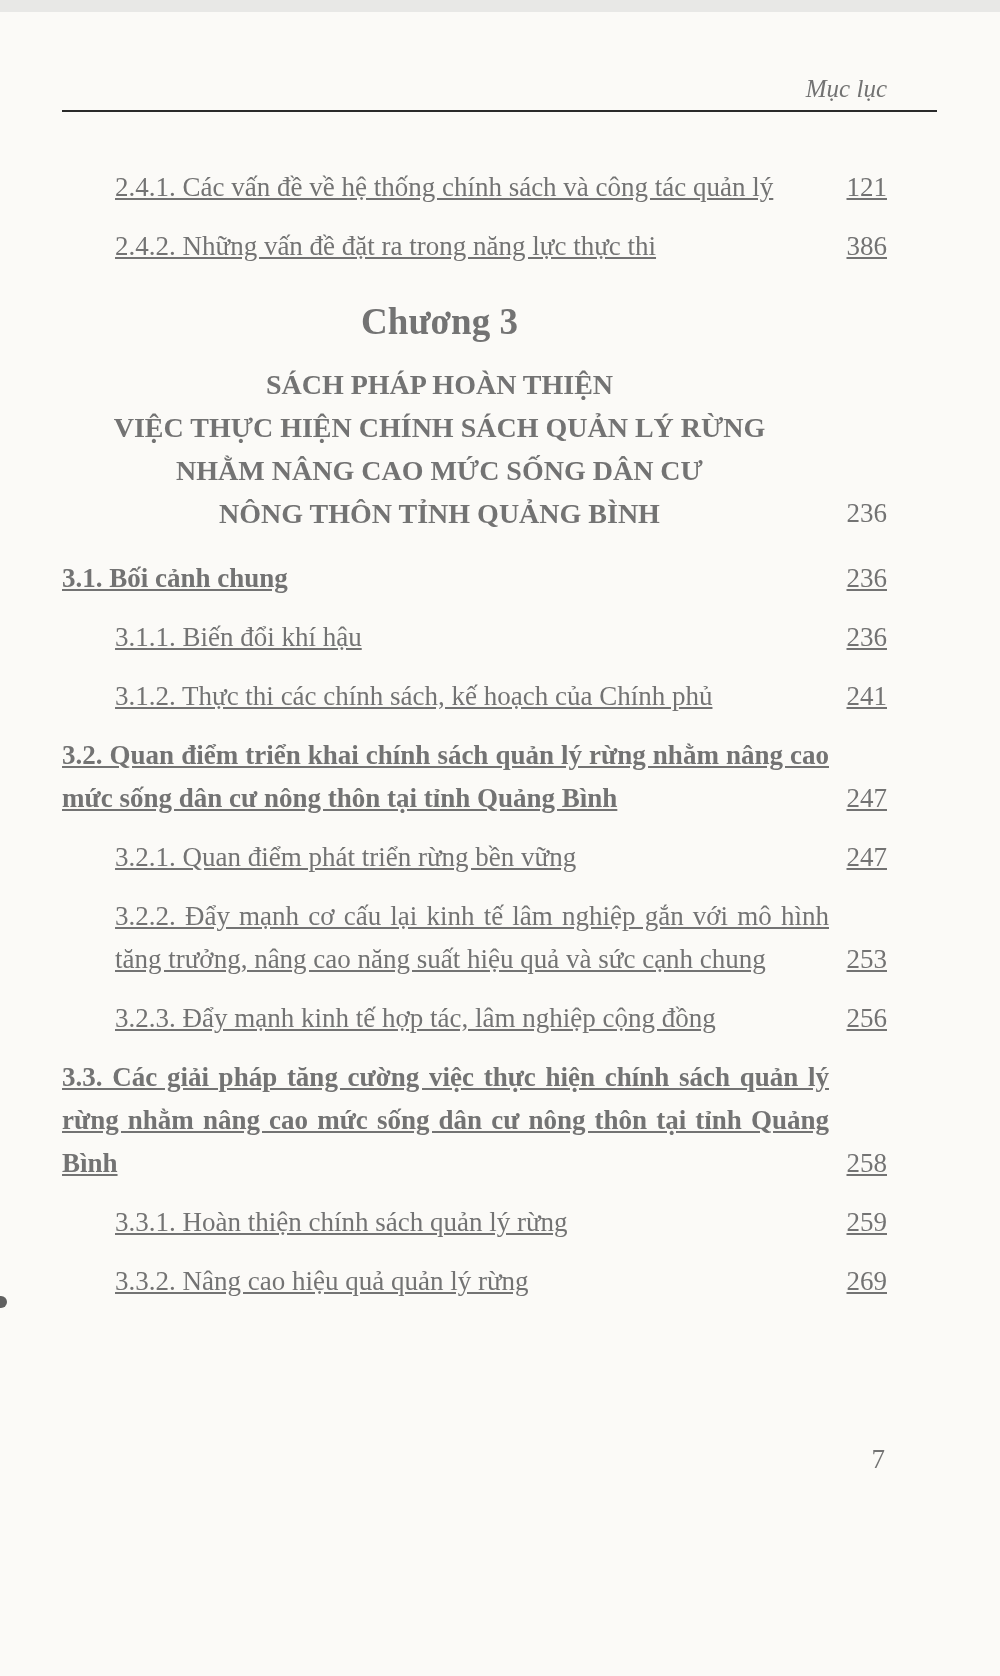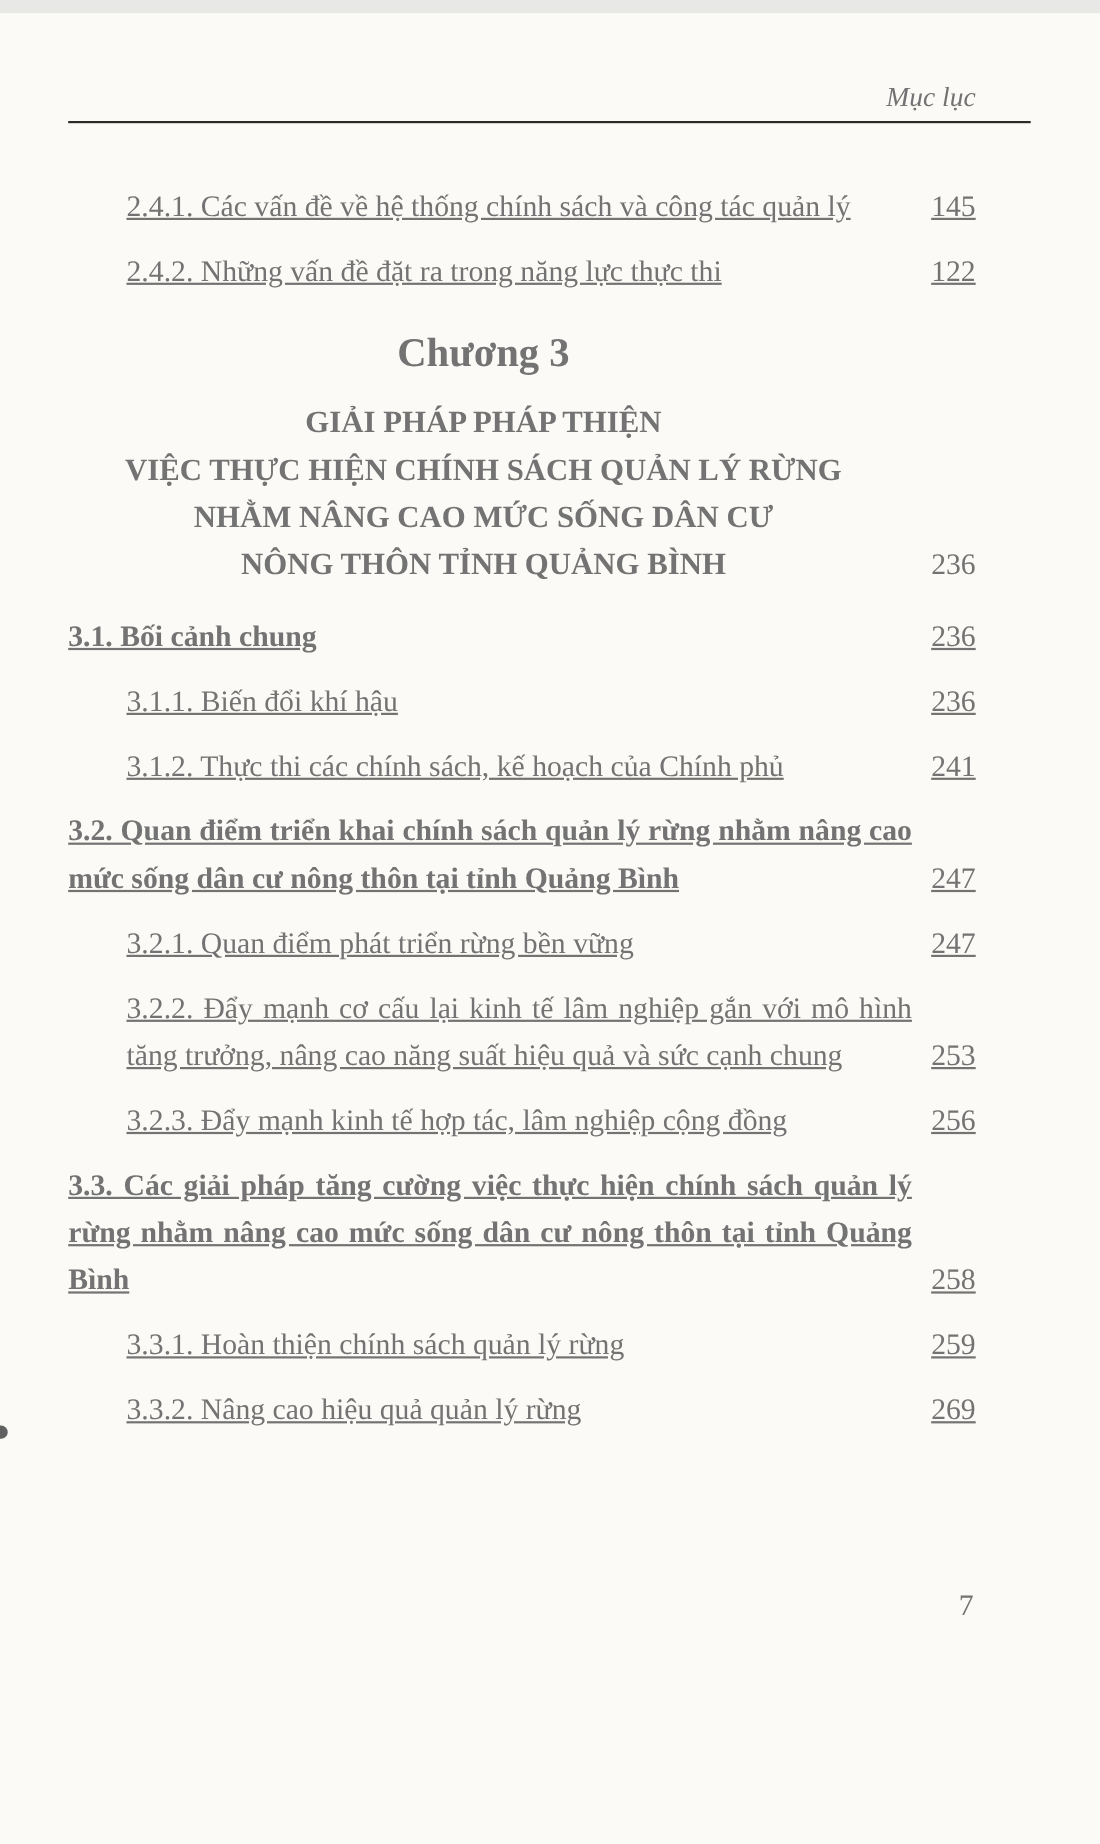--- a/index.html
+++ b/index.html
@@ -107,32 +107,32 @@
 
     <div class="header-row">
       <span>Mục lục</span>
     </div>
     <hr class="rule">
 
     <div class="toc">
 
       <div class="entry sub">
         <div class="text">2.4.1. Các vấn đề về hệ thống chính sách và công tác quản lý</div>
-        <div class="pagenum">145</div>
+        <div class="pagenum">121</div>
       </div>
 
       <div class="entry sub">
         <div class="text">2.4.2. Những vấn đề đặt ra trong năng lực thực thi</div>
-        <div class="pagenum">122</div>
+        <div class="pagenum">386</div>
       </div>
 
       <div class="chapter-label">Chương 3</div>
 
       <div class="chapter-title">
-        <div>GIẢI PHÁP PHÁP THIỆN</div>
+        <div>SÁCH PHÁP HOÀN THIỆN</div>
         <div>VIỆC THỰC HIỆN CHÍNH SÁCH QUẢN LÝ RỪNG</div>
         <div>NHẰM NÂNG CAO MỨC SỐNG DÂN CƯ</div>
         <div>NÔNG THÔN TỈNH QUẢNG BÌNH</div>
         <span class="pagenum abs">236</span>
       </div>
 
       <div class="entry section">
         <div class="text">3.1. Bối cảnh chung</div>
         <div class="pagenum">236</div>
       </div>

